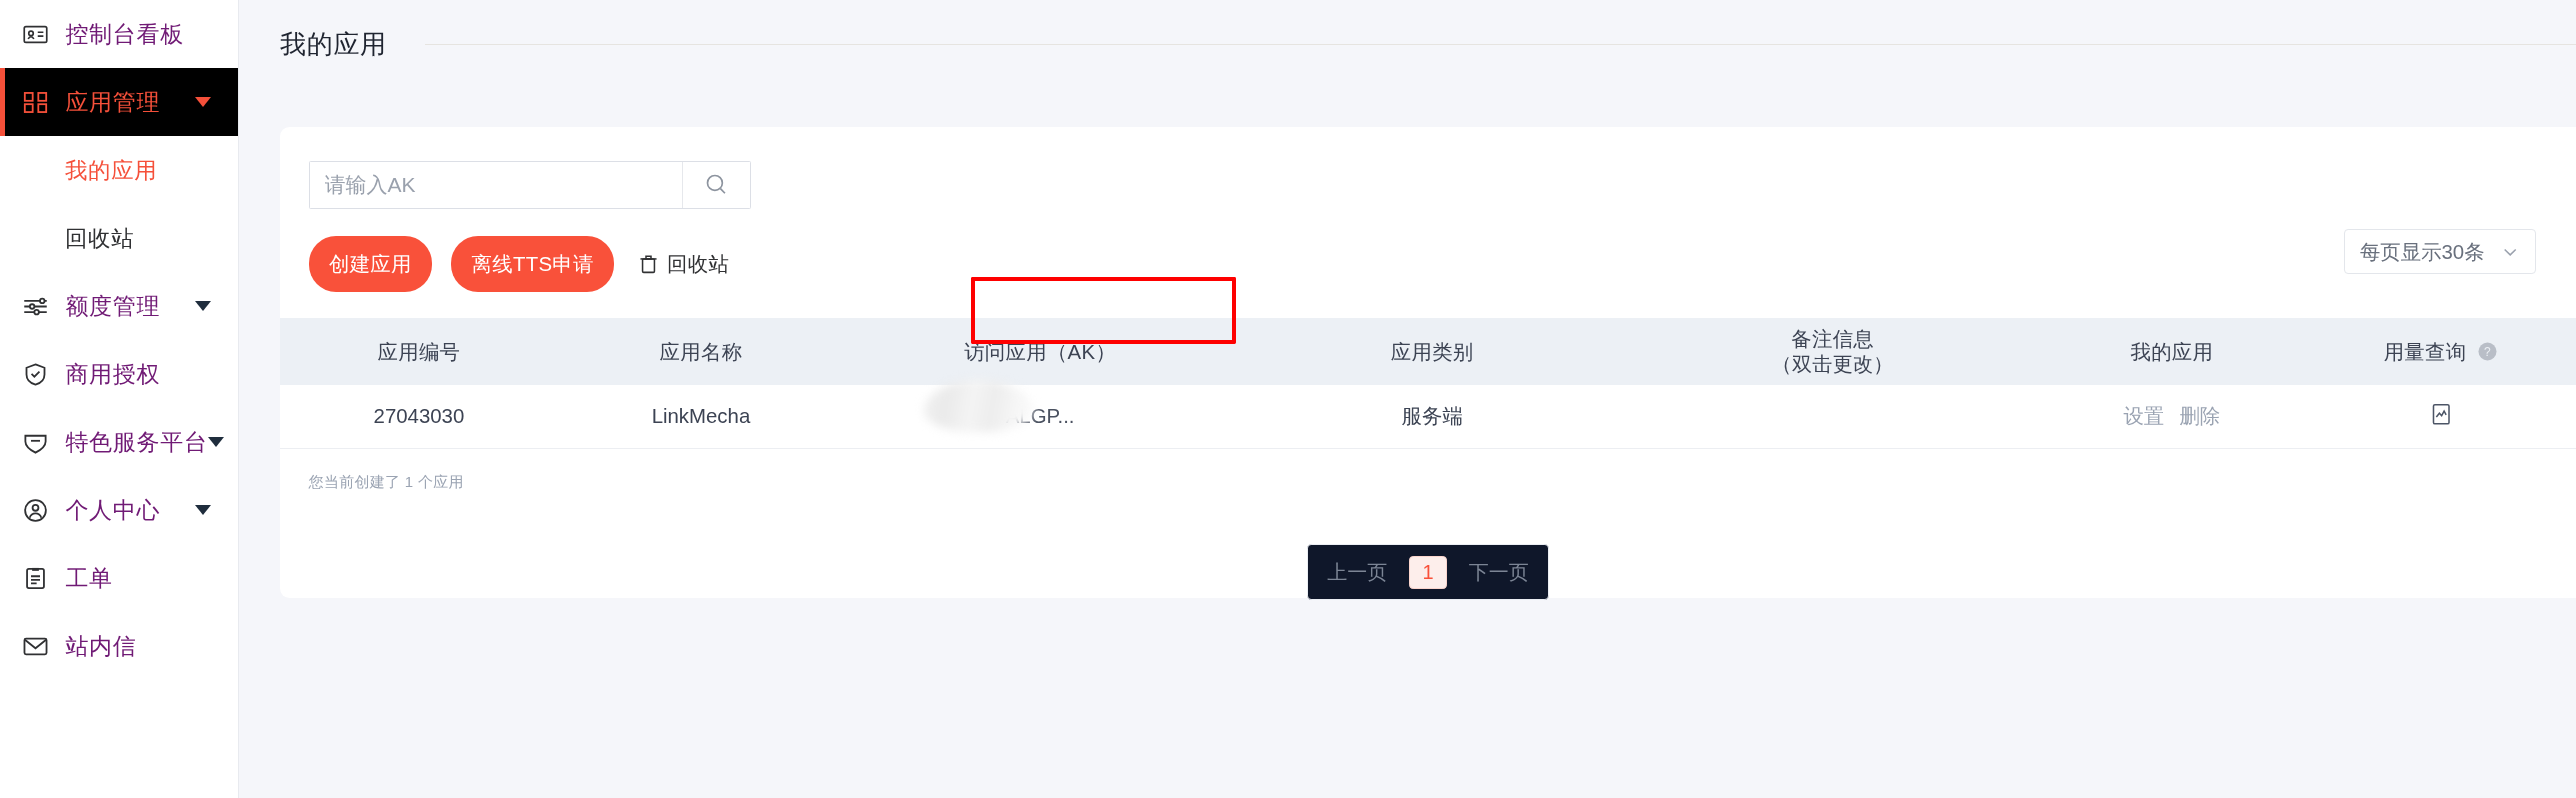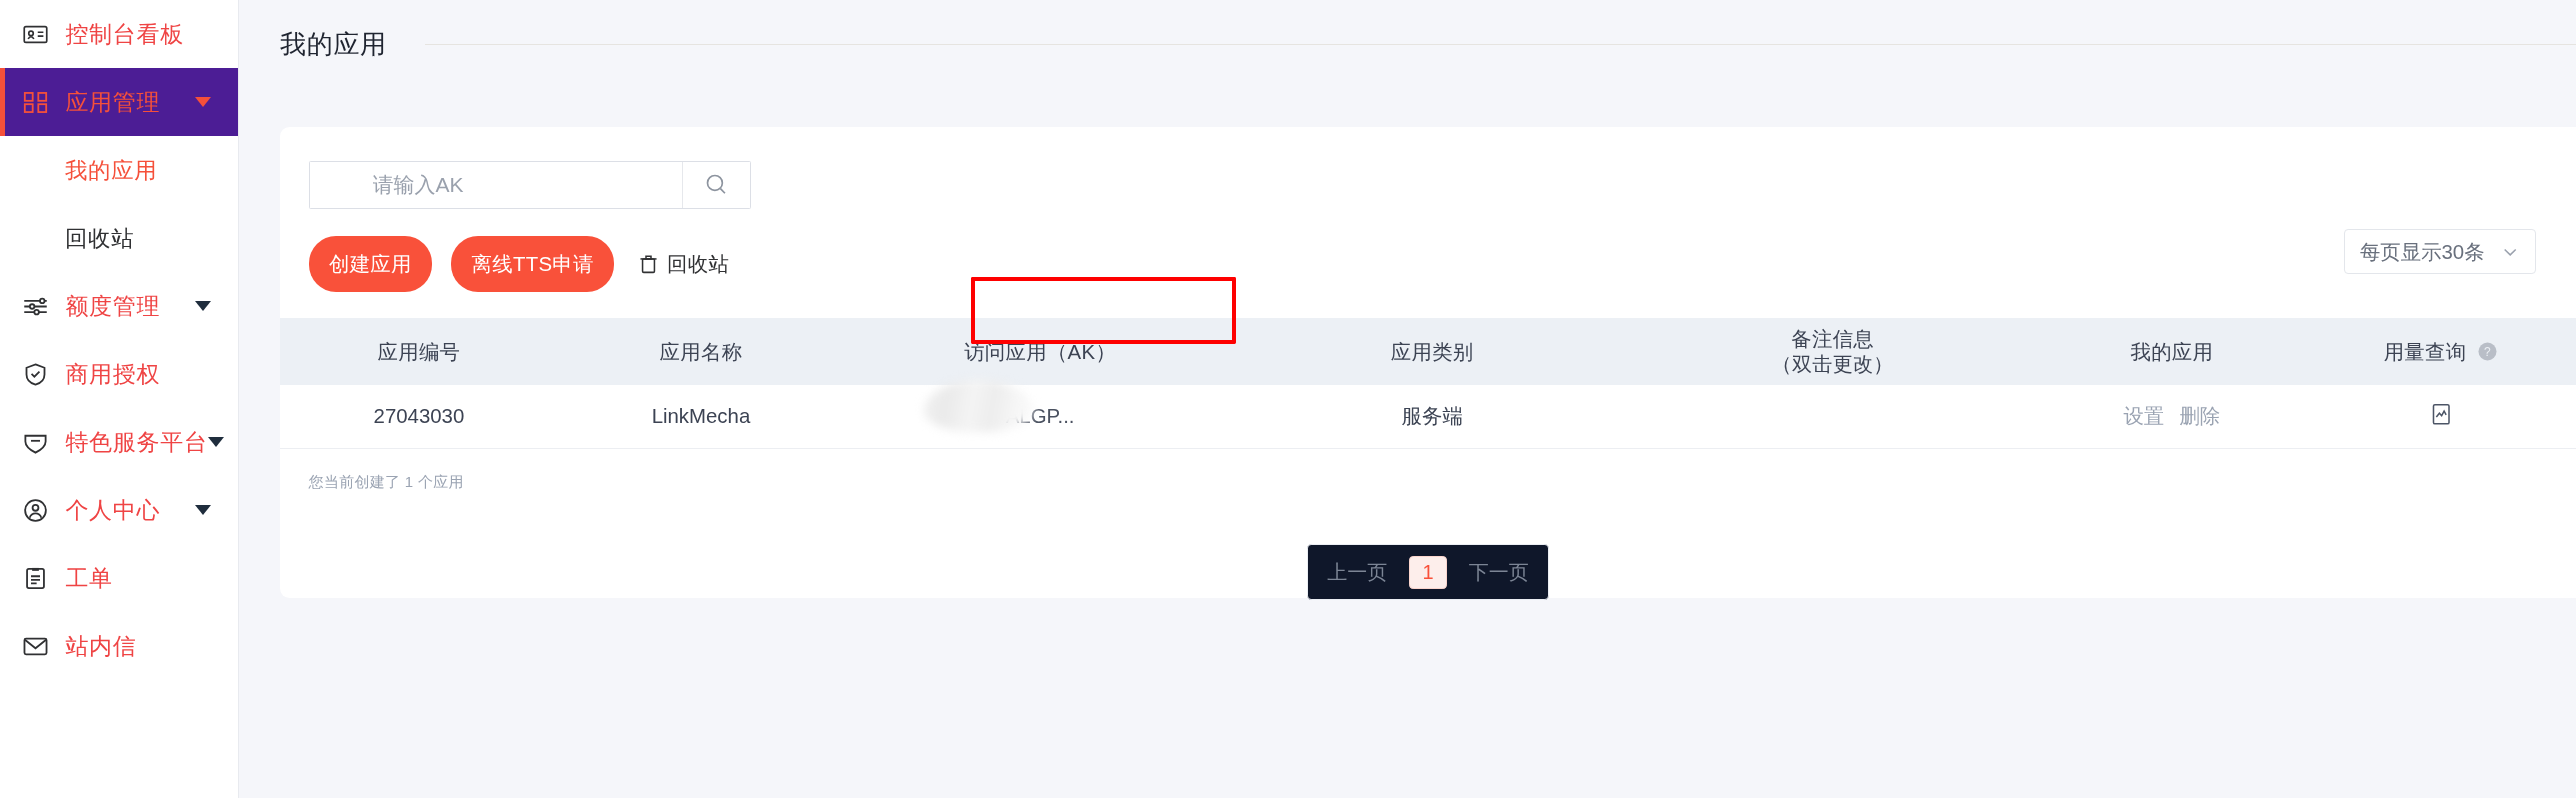--- a/index.html
+++ b/index.html
@@ -28,26 +28,26 @@
     position: relative;
     z-index: 5;
   }
   .nav-item {
     position: relative;
     display: flex;
     align-items: center;
     height: 68px;
     padding-left: 20.4px;
     cursor: pointer;
-    color: #ef4444;
+    color: #701a75;
     font-size: 23px;
     letter-spacing: 0.7px;
   }
   .nav-item.active {
-    background: #4c1d95;
+    background: #000000;
     color: #f5503a;
   }
   .nav-item.active::before {
     content: "";
     position: absolute;
     left: 0; top: 0; bottom: 0;
     width: 5.4px;
     background: #f5503a;
   }
   .nav-icon {
@@ -129,21 +129,20 @@
 
   .search-row { padding: 34px 0 0 28.6px; }
   .search-box {
     display: flex;
     width: 442px;
     height: 48px;
     border: 0.7px solid #dcdfe6;
     background: #fff;
     border-radius: 1.4px;
     overflow: hidden;
-    padding-left: 48px;
   }
   .search-input {
     flex: 1 1 auto;
     border: none;
     outline: none;
     font-size: 21px;
     padding: 0 15px;
     color: #555e6d;
     font-family: "Liberation Sans", sans-serif;
     background: transparent;

